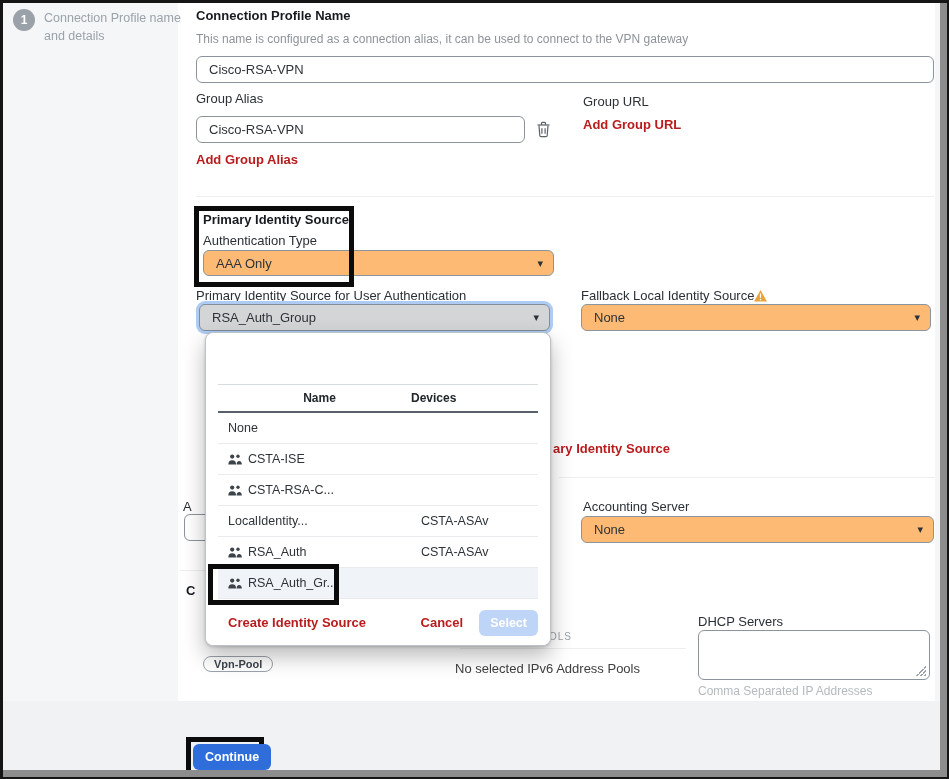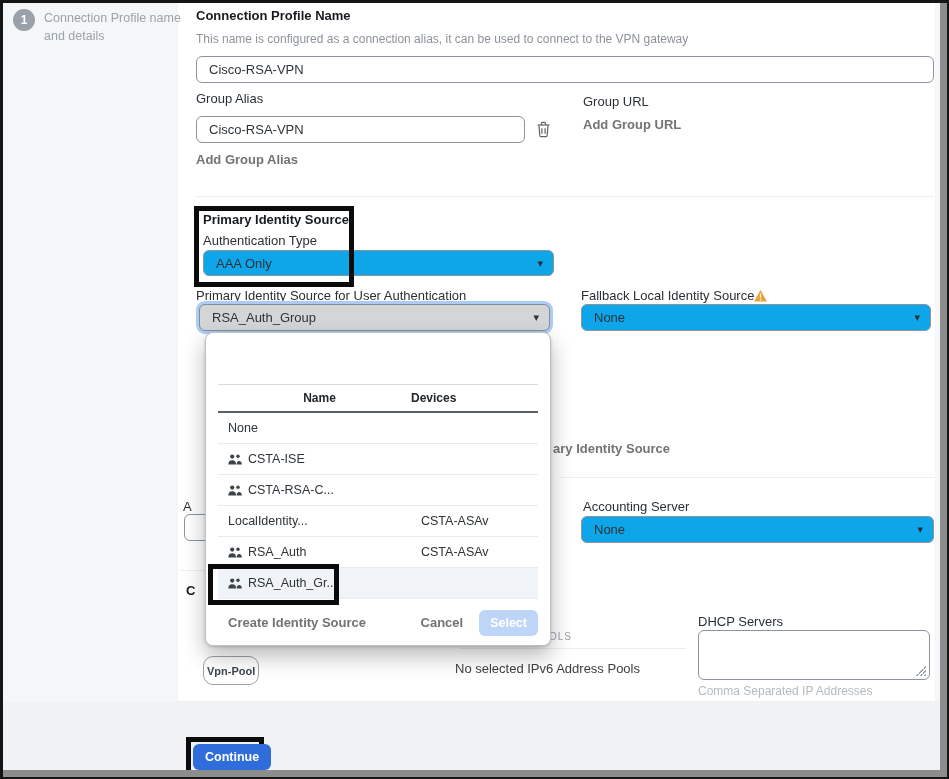--- a/index.html
+++ b/index.html
@@ -21,32 +21,32 @@
 
   .content-white{ position:absolute; left:178px; top:0; width:757px; height:701px; background:#ffffff; }
   .bottom-gray{ position:absolute; left:0; top:701px; width:949px; height:78px; background:#f1f2f3; }
 
   .abs{ position:absolute; }
 
   
   .lbl{ font-size:13px; color:#2a3036; }
   .lbl-bold{ font-size:13px; font-weight:700; color:#171b20; }
   .muted{ font-size:12px; color:#8d939a; }
-  .link{ font-size:13px; font-weight:700; color:#737373; cursor:pointer; }
+  .link{ font-size:13px; font-weight:700; color:#b91c1c; cursor:pointer; }
 
   
   .step-circle{ left:13px; top:9px; width:22px; height:22px; border-radius:50%;
     background:#9aa1a8; color:#fff; font-size:12px; font-weight:700;
     display:flex; align-items:center; justify-content:center; z-index:2; }
   .step-label{ left:44px; top:9px; width:138px; font-size:12.5px; color:#9ba3ab; line-height:1.45; z-index:2; }
 
   
   .inp{ border:1px solid #8b949c; border-radius:6px; background:#fff;
     font-family:inherit; font-size:13px; color:#2e3338; padding:0 12px; outline:none; }
-  .sel{ border:1px solid #8b949c; border-radius:6px; background:#0ea5e9;
+  .sel{ border:1px solid #8b949c; border-radius:6px; background:#fdba74;
     display:flex; align-items:center; padding:0 10px 0 12px; font-size:13px; color:#2e3338; cursor:pointer; }
   .sel .grow{ flex:1; }
   .chev{ font-size:11px; color:#2b3136; line-height:1; }
   .sel-selected{ background:#d3d5d7; border:1px solid #7f8e9a; box-shadow:0 0 0 3px #aecbf3; }
 
   .divider{ height:1px; background:#eceef0; }
 
   
   .ann{ border:5px solid #0b0b0b; background:transparent; z-index:40; pointer-events:none; }
 
@@ -68,21 +68,21 @@
     border-bottom:1px solid #e9ebee; font-size:12.5px; color:#2d3338; cursor:pointer; }
   .dd-row.hl{ background:#f0f4f9; }
   .dd-name{ width:193px; display:flex; align-items:center; gap:6px; }
   .dd-dev{ flex:1; }
   .dd-footer{ position:absolute; left:0; right:0; top:266px; height:47px;
     display:flex; align-items:center; padding:0 12px 0 22px; background:#fff; }
   .btn-select{ border:none; border-radius:6px; background:#bfd5f7; color:#ffffff;
     font-family:inherit; font-weight:700; font-size:12.5px; padding:6px 11px; cursor:default; }
 
   
-  .chip{ display:inline-flex; align-items:center; height:29px; padding:0 3px;
+  .chip{ display:inline-flex; align-items:center; height:16px; padding:0 10px;
     border:1px solid #9aa2ab; border-radius:10px; background:#fff;
     font-size:11px; font-weight:700; color:#3f464d; }
   .btn-primary{ border:none; border-radius:6px; background:#2f6ddb; color:#fff;
     font-family:inherit; font-weight:700; font-size:12.5px; padding:6px 12px; cursor:pointer; z-index:45; }
 
   .ta{ border:1px solid #8b949c; border-radius:6px; background:#fff; position:relative; }
   .resize-handle{ position:absolute; right:3px; bottom:3px; width:10px; height:10px;
     background:
       linear-gradient(135deg, transparent 0 50%, #9aa1a8 50% 56%, transparent 56% 70%, #9aa1a8 70% 76%, transparent 76% 90%, #9aa1a8 90% 96%, transparent 96%);
   }

